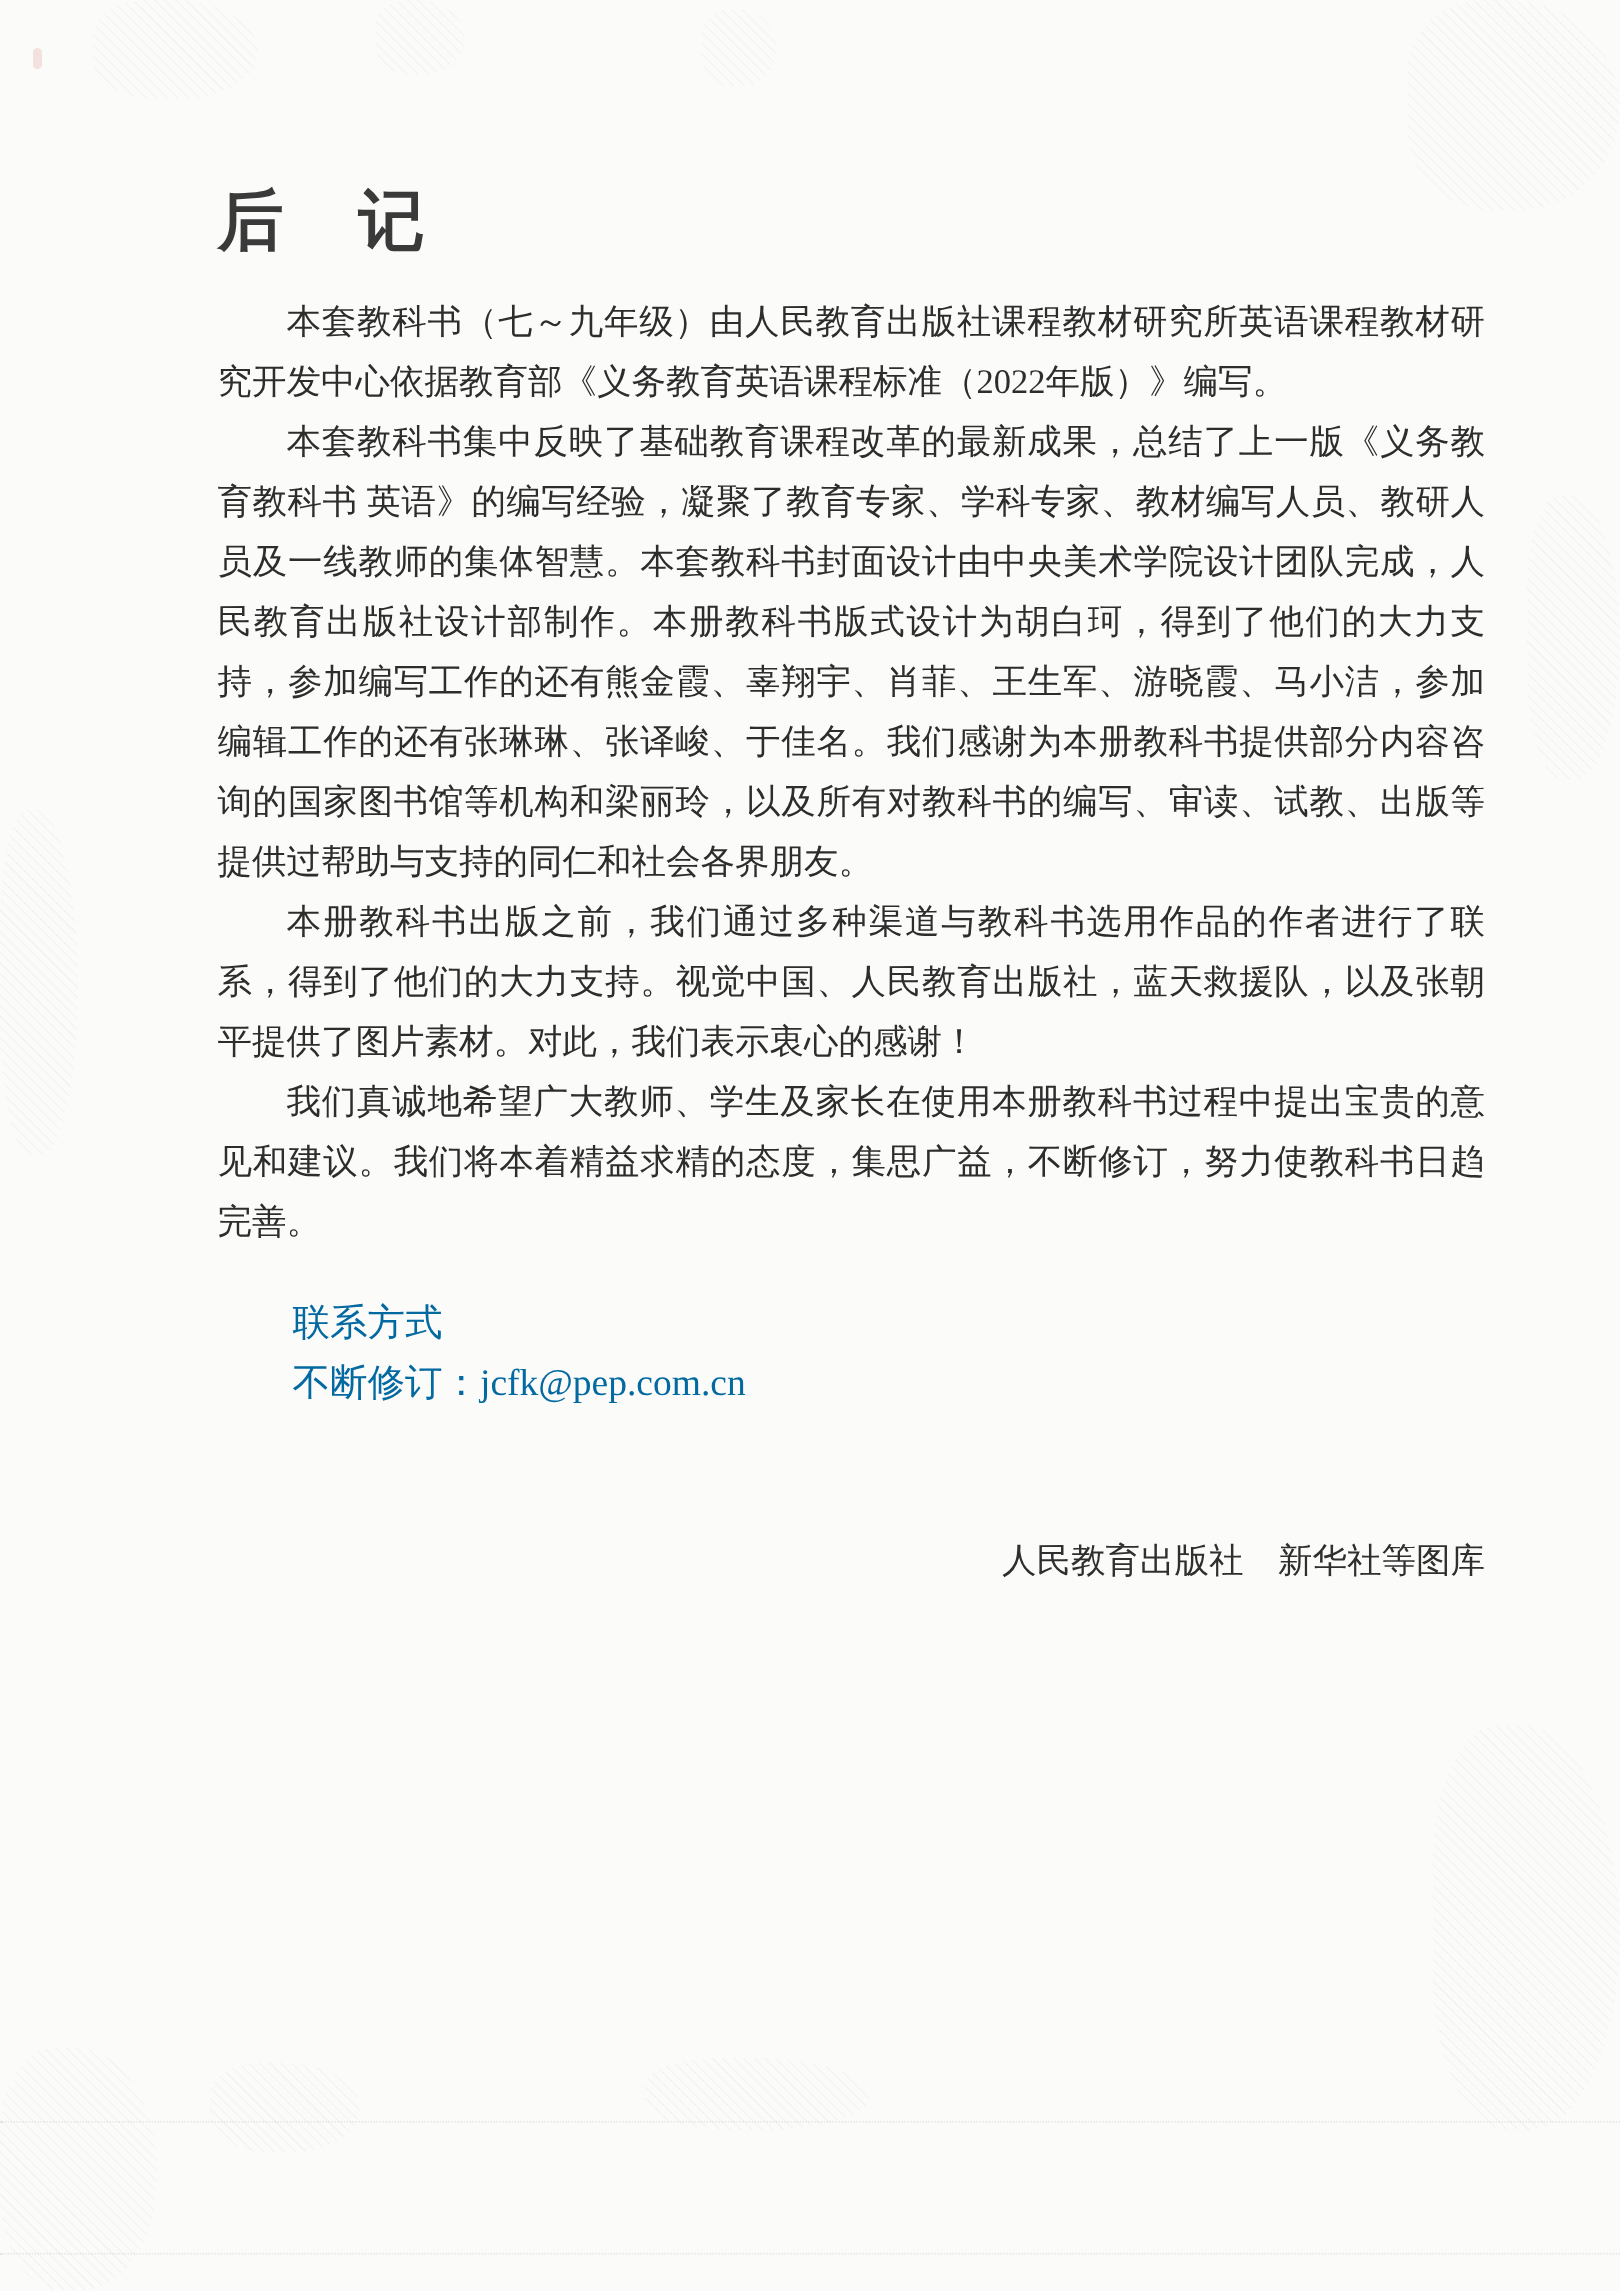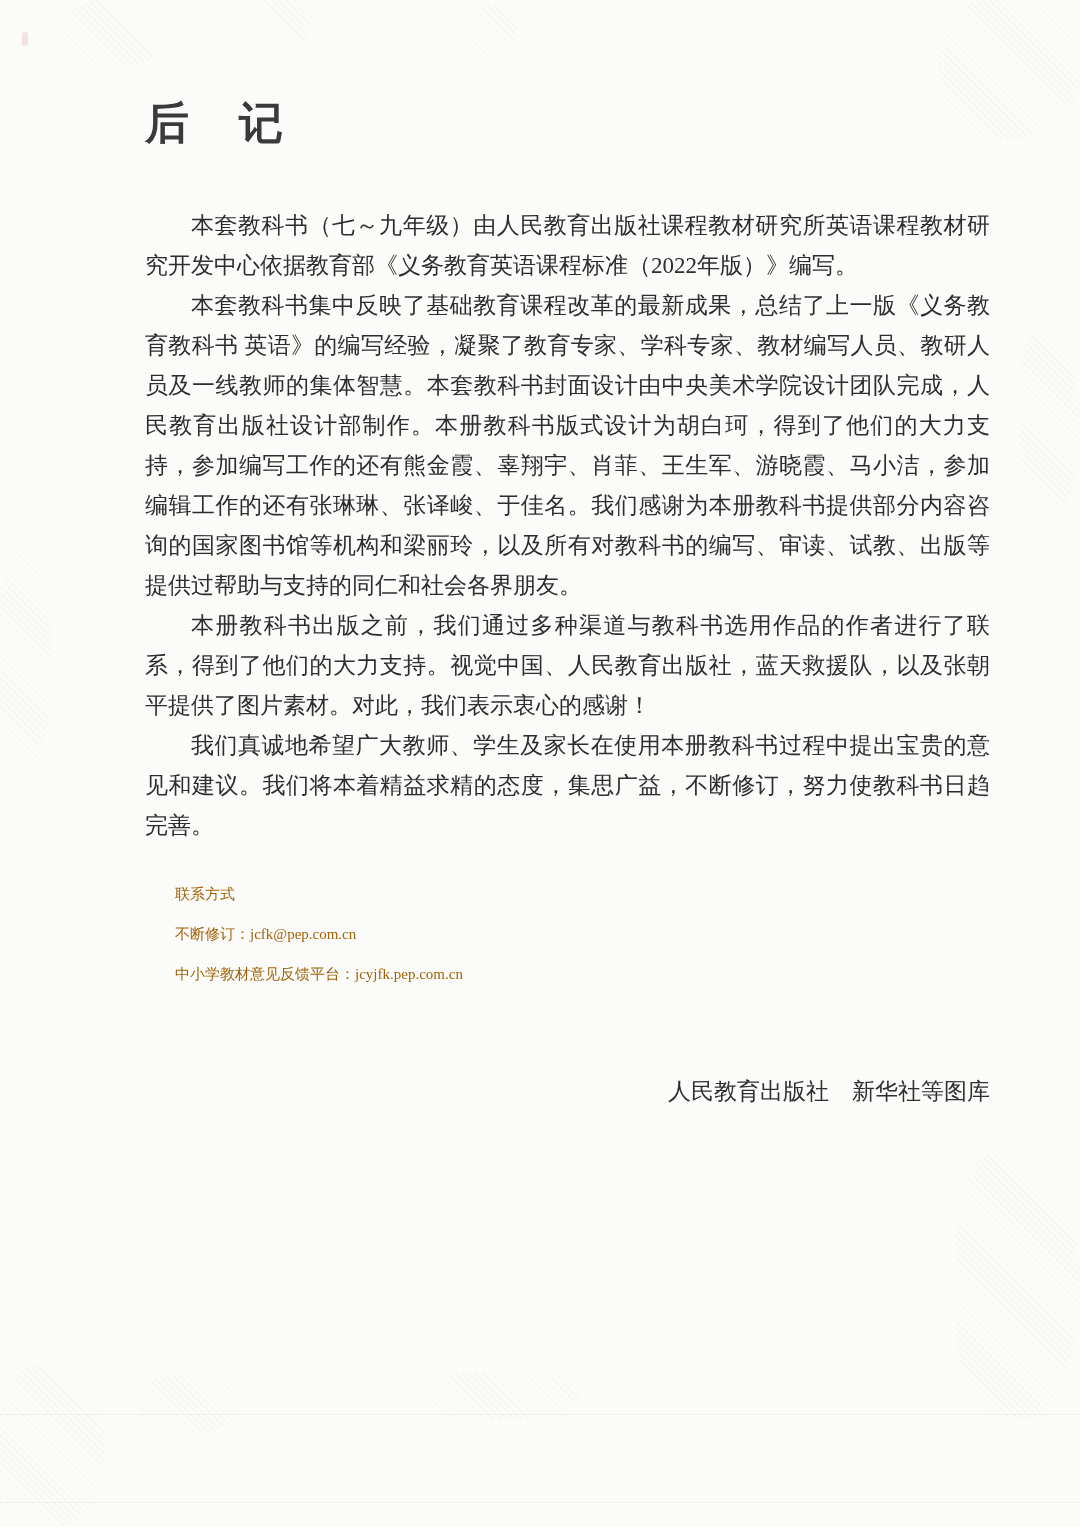--- a/index.html
+++ b/index.html
@@ -10,46 +10,46 @@
     position: relative;
     overflow: hidden;
     background: #fbfbf9;
     font-family: "Liberation Serif", "DejaVu Serif", serif;
     color: #2d2d2d;
   }
   .page {
     position: absolute;
     inset: 0;
     box-sizing: border-box;
-    padding: 96px 90px 0 145px;
+    padding: 120px 90px 0 145px;
   }
   .title {
     margin: 0;
     font-size: 44px;
     line-height: 56px;
     font-weight: 600;
     letter-spacing: 3px;
     color: #3a3a3a;
   }
-  .body-text { margin-top: 54px; }
+  .body-text { margin-top: 19px; }
   .body-text p {
     margin: 0;
     font-size: 23px;
     line-height: 40px;
     text-align: justify;
     text-indent: 2em;
     color: #2d2d2d;
   }
   .contact { margin-top: 28px; }
   .contact p {
     margin: 0;
-    font-size: 15px;
+    font-size: 25px;
     line-height: 40px;
     text-indent: 2em;
-    color: #a16207;
+    color: #0369a1;
   }
   .signature {
     margin: 78px 0 0 0;
     font-size: 23px;
     line-height: 40px;
     text-align: right;
     color: #2f2f2f;
   }
   
   .tex {
@@ -104,18 +104,17 @@
   <div class="body-text">
     <p>本套教科书（七～九年级）由人民教育出版社课程教材研究所英语课程教材研究开发中心依据教育部《义务教育英语课程标准（2022年版）》编写。</p>
     <p>本套教科书集中反映了基础教育课程改革的最新成果，总结了上一版《义务教育教科书 英语》的编写经验，凝聚了教育专家、学科专家、教材编写人员、教研人员及一线教师的集体智慧。本套教科书封面设计由中央美术学院设计团队完成，人民教育出版社设计部制作。本册教科书版式设计为胡白珂，得到了他们的大力支持，参加编写工作的还有熊金霞、辜翔宇、肖菲、王生军、游晓霞、马小洁，参加编辑工作的还有张琳琳、张译峻、于佳名。我们感谢为本册教科书提供部分内容咨询的国家图书馆等机构和梁丽玲，以及所有对教科书的编写、审读、试教、出版等提供过帮助与支持的同仁和社会各界朋友。</p>
     <p>本册教科书出版之前，我们通过多种渠道与教科书选用作品的作者进行了联系，得到了他们的大力支持。视觉中国、人民教育出版社，蓝天救援队，以及张朝平提供了图片素材。对此，我们表示衷心的感谢！</p>
     <p>我们真诚地希望广大教师、学生及家长在使用本册教科书过程中提出宝贵的意见和建议。我们将本着精益求精的态度，集思广益，不断修订，努力使教科书日趋完善。</p>
   </div>
 
   <div class="contact">
     <p>联系方式</p>
     <p>不断修订：jcfk@pep.com.cn</p>
-    <p>中小学教材意见反馈平台：jcyjfk.pep.com.cn</p>
   </div>
 
   <p class="signature">人民教育出版社　新华社等图库</p>
 
 </div>
 
 </body></html>

